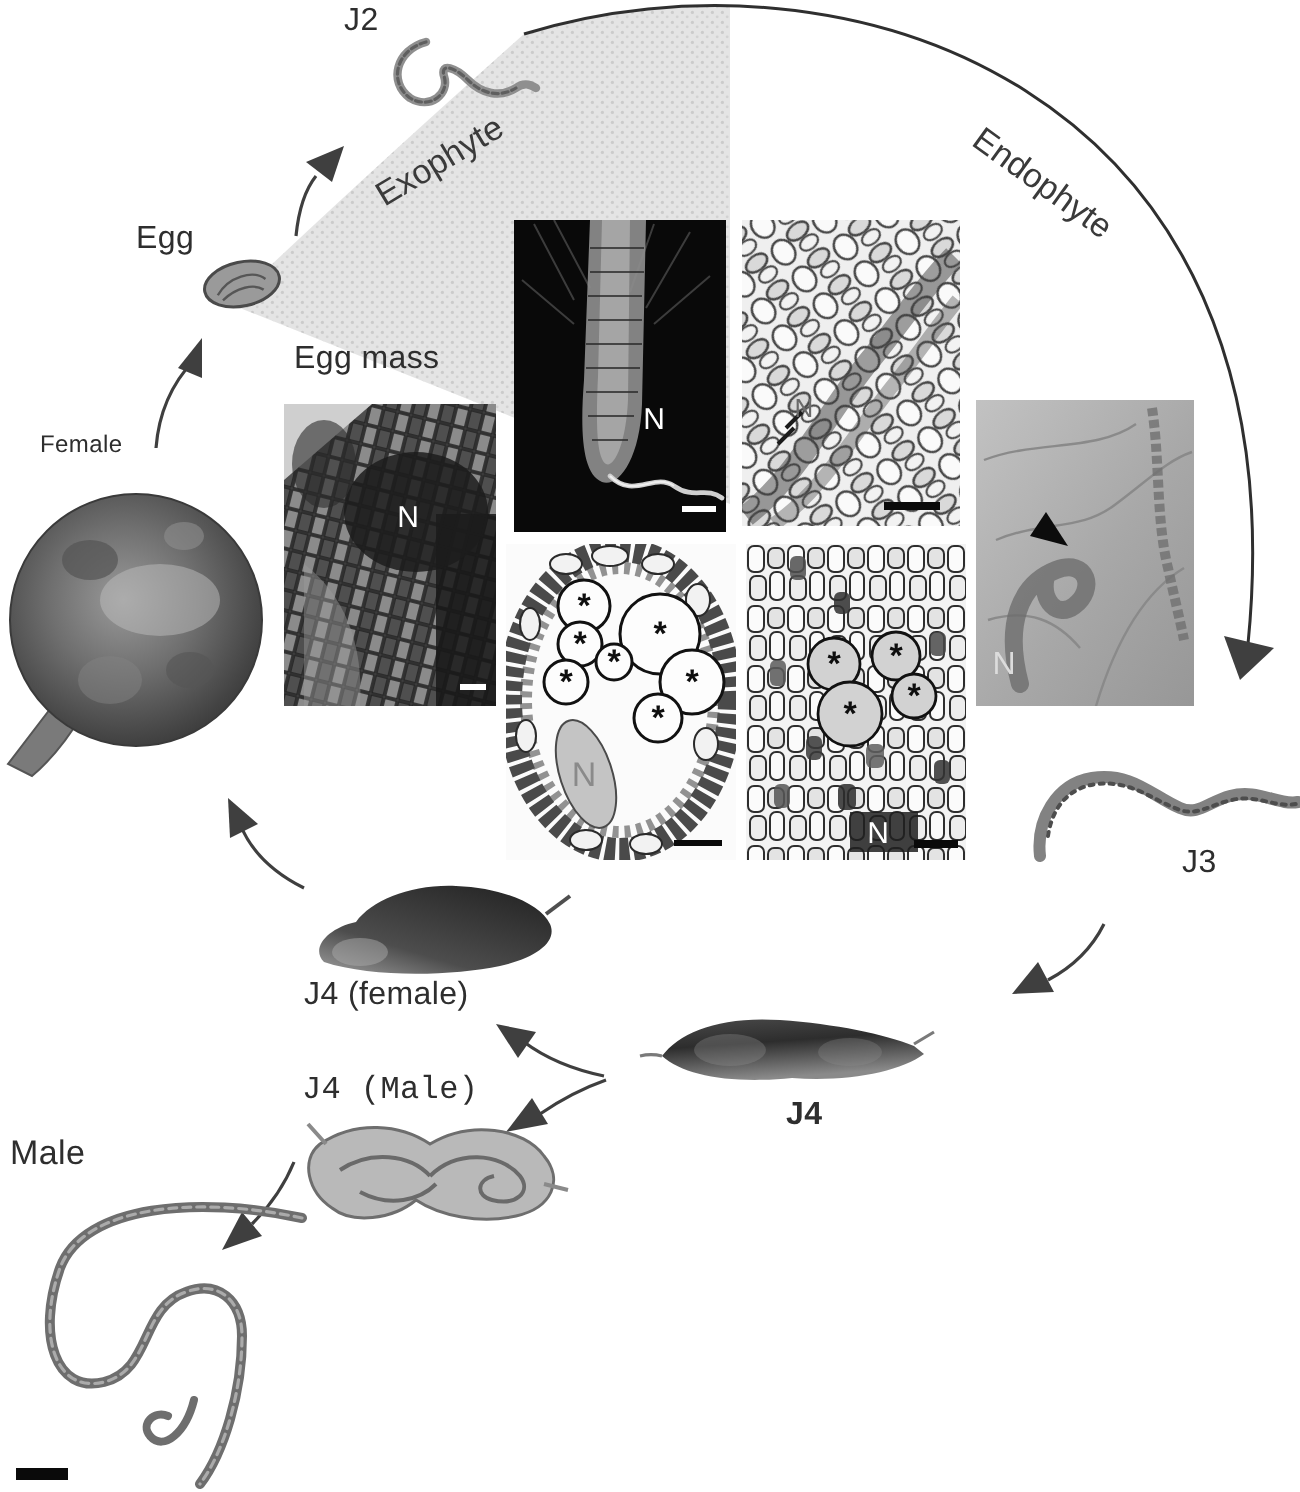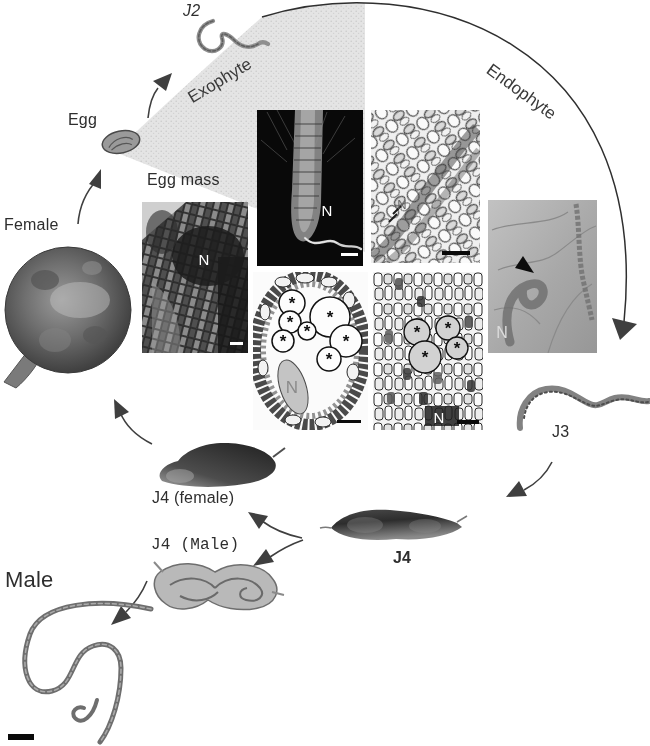--- a/index.html
+++ b/index.html
@@ -282,37 +282,37 @@
       <g fill="none" stroke="#8a8a8a" stroke-width="1.2">
         <path d="M 4 30 C 30 20 60 26 80 12 M 10 70 C 34 60 52 66 70 52 C 86 40 96 30 108 26 M 60 153 C 70 120 84 96 104 84 M 6 110 C 26 104 40 110 52 124"></path>
       </g>
       <path d="M 88 4 C 92 30 90 60 96 84 C 99 98 102 110 104 120" fill="none" stroke="#707070" stroke-width="5" opacity="0.8" stroke-dasharray="4 2"></path>
       <path d="M 22 142 C 14 112 22 92 40 85 C 56 79 60 95 49 103 C 41 109 32 101 35 88" fill="none" stroke="#6a6a6a" stroke-width="9" opacity="0.75" stroke-linecap="round"></path>
       <polygon points="46,73 27,68 35,56" fill="#0c0c0c"></polygon>
     </svg>
     <span class="marker" style="left:14px;top:133px;color:#dcdcdc;font-size:16px;">N</span>
   </div>
 
-  <div class="label" style="left:183px;top:2px;font-style:italic;">J2</div>
+  <div class="label" style="left:172px;top:2px;">J2</div>
 
   <div class="label" style="left:68px;top:111px;text-align:center;">Egg</div>
 
   <div class="label" style="left:147px;top:171px;">Egg mass</div>
 
-  <div class="label" style="left:4px;top:216px;font-size:16px;">Female</div>
-
-  <div class="label" style="left:5px;top:568px;font-size:22px;">Male</div>
+  <div class="label" style="left:20px;top:216px;font-size:12px;">Female</div>
+
+  <div class="label" style="left:5px;top:568px;font-size:17px;">Male</div>
 
   <div class="label" style="left:152px;top:489px;">J4 (female)</div>
 
   <div class="label" style="left:151px;top:537px;font-family:Liberation Mono, monospace;">J4 (Male)</div>
 
   <div class="label" style="left:393px;top:549px;font-weight:bold;">J4</div>
 
-  <div class="label" style="left:552px;top:423px;">J3</div>
+  <div class="label" style="left:591px;top:423px;">J3</div>
 
   <div class="label-rot" style="left:220px;top:81px;--r:-31deg;">Exophyte</div>
 
   <div class="label-rot" style="left:521px;top:92px;--r:36deg;">Endophyte</div>
 
   <div class="scalebar" style="left:8px;top:734px;width:26px;height:6px;background:#0a0a0a;"></div>
 
 </div>
 
 </body></html>

